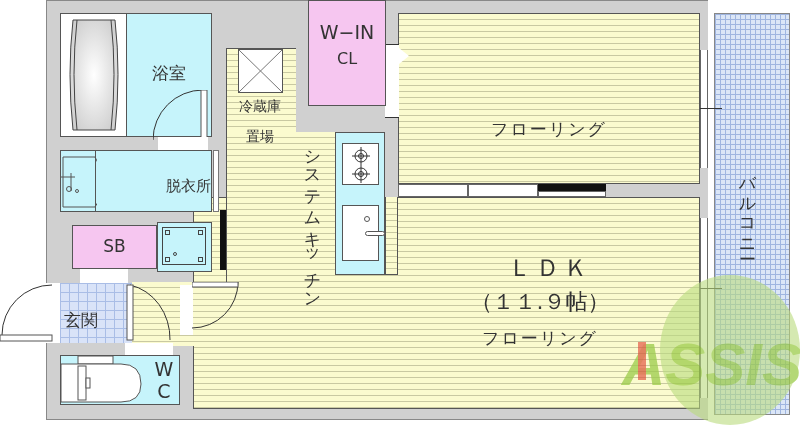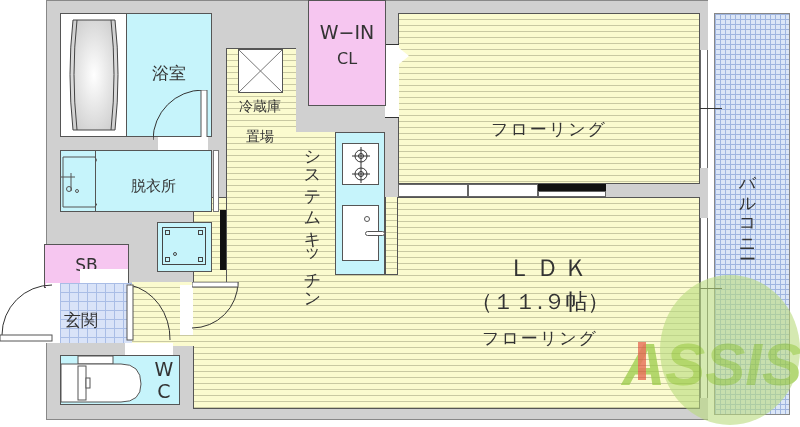--- a/index.html
+++ b/index.html
@@ -116,37 +116,37 @@
 <div class="abs wet" style="left:60px;top:150px;width:152px;height:62px;">
   <div class="abs" style="left:0;top:0;width:35px;height:60px;border-right:1px solid #555;">
     <svg width="36" height="60" style="position:absolute;left:0;top:0;">
       <path d="M2 6 L34 6 L40 18 L40 46 L34 56 L2 56 Z" fill="none" stroke="#555"></path>
       <line x1="0" y1="26" x2="14" y2="26" stroke="#555"></line>
       <line x1="10" y1="22" x2="10" y2="40" stroke="#555"></line>
       <circle cx="8" cy="38" r="2.5" fill="none" stroke="#555"></circle>
       <circle cx="16" cy="40" r="1.5" fill="none" stroke="#555"></circle>
     </svg>
   </div>
-  <div class="label" style="left:35px;right:0;top:26px;font-size:15px;">脱衣所</div>
+  <div class="label" style="left:35px;right:0;top:26px;font-size:15px;text-align:right;">脱衣所</div>
 </div>
 
 <div class="abs white" style="left:213px;top:150px;width:6px;height:62px;border:1px solid #777;"></div>
 <div class="abs dark" style="left:220px;top:210px;width:6px;height:60px;"></div>
 
 <div class="abs wet" style="left:157px;top:222px;width:55px;height:50px;">
   <div class="abs" style="left:4px;top:4px;width:44px;height:38px;border:1px solid #444;">
     <div class="abs" style="left:2px;top:2px;width:5px;height:5px;border:1px solid #444;"></div>
     <div class="abs" style="right:2px;top:2px;width:5px;height:5px;border:1px solid #444;"></div>
     <div class="abs" style="left:2px;bottom:2px;width:5px;height:5px;border:1px solid #444;"></div>
     <div class="abs" style="right:2px;bottom:2px;width:5px;height:5px;border:1px solid #444;"></div>
     <div class="abs" style="left:10px;top:24px;width:4px;height:4px;border:1px solid #444;border-radius:50%;"></div>
   </div>
 </div>
 
-<div class="abs pink" style="left:44px;top:225px;width:85px;height:44px;margin-top:19px;">
+<div class="abs pink" style="left:72px;top:225px;width:85px;height:44px;">
   <div class="label" style="left:0;right:0;top:10px;font-size:17px;">SB</div>
 </div>
 <div class="abs white" style="left:80px;top:269px;width:48px;height:14px;"></div>
 
 <div class="abs tile-lg" style="left:60px;top:283px;width:72px;height:60px;">
   <div class="label" style="left:4px;top:26px;font-size:17px;">玄関</div>
 </div>
 <div class="abs white" style="left:46px;top:283px;width:14px;height:60px;"></div>
 <svg width="62" height="60" style="position:absolute;left:0;top:283px;">
   <path d="M52 2 A50 50 0 0 0 2 52" fill="none" stroke="#333"></path>

